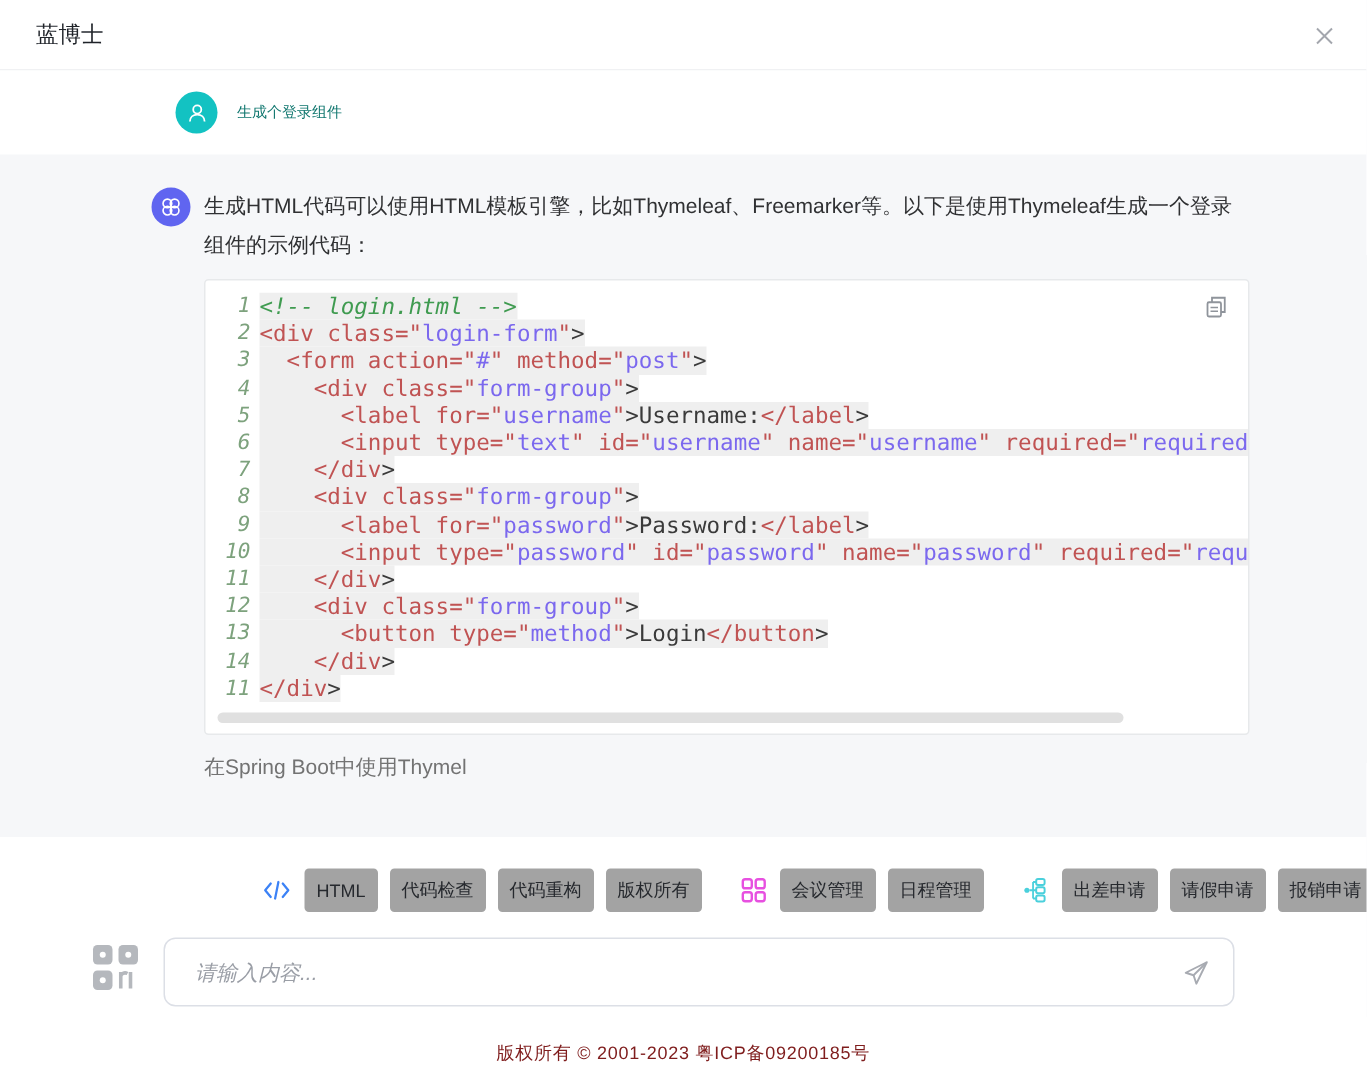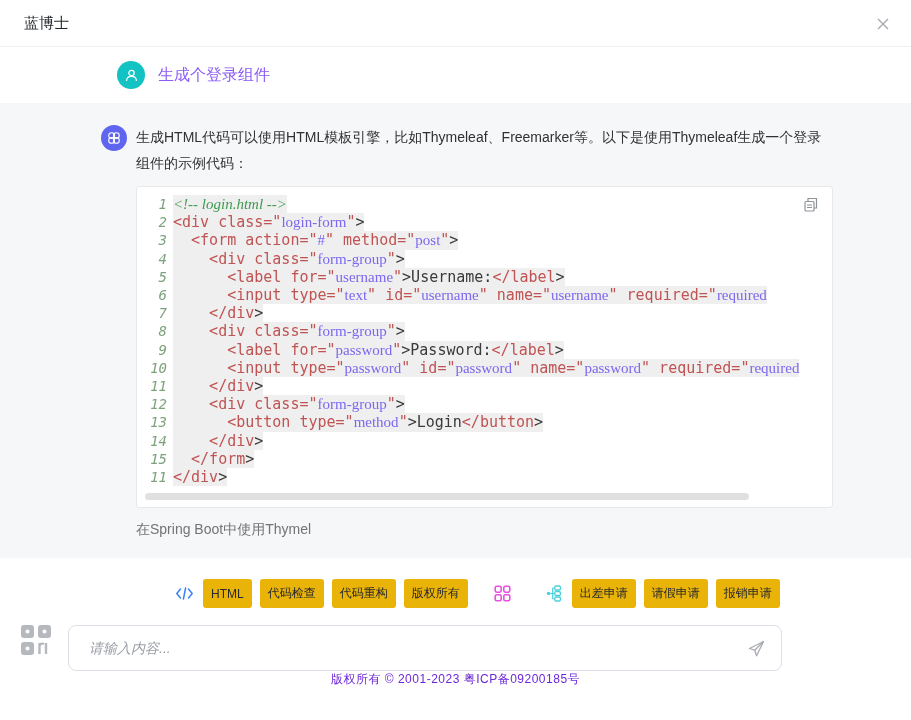--- a/index.html
+++ b/index.html
@@ -8,59 +8,59 @@
   .modal { position:relative; width:911px; height:612px; background:#fff; }
 
   
   .hdr { height:47px; display:flex; align-items:center; padding:0 24px; border-bottom:1px solid #f0f1f3; }
   .hdr-title { font-size:15px; font-weight:500; color:#1f2329; }
   .close { position:absolute; right:20px; top:16px; width:16px; height:16px; cursor:pointer; }
 
   
   .user-row { height:56px; display:flex; align-items:center; padding-left:117px; background:#fff; }
   .u-avatar { width:28px; height:28px; border-radius:50%; background:#13c2c2; display:inline-flex; align-items:center; justify-content:center; flex:none; }
-  .u-text { margin-left:13px; font-size:16px; color:#8b5cf6; }
+  .u-text { margin-left:13px; font-size:10px; color:#0f766e; }
 
   
   .ai-section { height:455px; background:#f6f7f9; padding:21px 76px 0 101px; display:flex; align-items:flex-start; overflow:hidden; }
   .a-avatar { width:26px; height:26px; border-radius:50%; background:#6065f0; display:inline-flex; align-items:center; justify-content:center; flex:none; margin-top:1px; }
   .a-content { margin-left:9px; width:699px; }
   .a-text { font-size:14px; line-height:26px; color:#303133; }
   .a-stream { font-size:14px; color:#737373; margin:13px 0 0 0; }
 
   
   .codeblock { position:relative; margin-top:10px; width:697px; background:#fff; border:1px solid #e7e9eb; border-radius:3px; padding:8px 0 4px 6px; }
   .code-rows { width:calc(73ch + 30px); overflow:hidden; font-family:"DejaVu Sans Mono","Liberation Mono",monospace; font-size:15px; line-height:18.2px; }
   .crow { display:flex; white-space:pre; }
   .ln { width:24px; flex:none; text-align:right; margin-right:6px; color:#7da27d; font-style:italic; font-size:14px; }
   .lt { background:#efefef; white-space:pre; }
   .tk-r { color:#c05353; }
-  .tk-p { color:#7b68ee;font-family:Liberation Serif, serif; }
+  .tk-p { color:#7b68ee; }
   .tk-d { color:#3a3a3a; }
-  .tk-c { color:#3f9b50; font-style:italic;font-family:Liberation Serif, serif; }
+  .tk-c { color:#3f9b50; font-style:italic; }
   .copy { position:absolute; top:9px; right:13px; cursor:pointer; }
   .hscroll { height:7px; margin:7px 8px 3px 2px; }
   .thumb { width:89%; height:7px; background:#e0e0e0; border-radius:4px; }
 
   
   .toolbar { margin-top:21px; display:flex; align-items:center; padding-left:175px; }
   .tb-icon { display:inline-flex; margin:0 9px 0 26px; flex:none; }
   .tb-icon.first { margin-left:0; }
   .chips { display:flex; gap:8px; }
-  .chip { border:none; background:#eab308; color:#26292e; font-size:12px; font-family:inherit; padding:6px 8px; border-radius:3px; cursor:pointer; white-space:nowrap; }
+  .chip { border:none; background:#a3a3a3; color:#26292e; font-size:12px; font-family:inherit; padding:6px 8px; border-radius:3px; cursor:pointer; white-space:nowrap; }
 
   
-  .composer { margin-top:17px; display:flex; padding-left:20px; }
+  .composer { margin-top:17px; display:flex; align-items:center; padding-left:61px; }
   .inputbox { position:relative; margin-left:14px; width:714px; height:46px; border:1px solid #dcdfe6; border-radius:8px; background:#fff; display:flex; align-items:center; }
   .inputbox input { border:none; outline:none; background:transparent; flex:1; height:100%; padding:0 46px 0 20px; font-size:14px; color:#303133; font-family:inherit; }
   .inputbox input::placeholder { color:#9a9ea6; font-style:italic; }
   .send { position:absolute; right:15px; top:13px; cursor:pointer; }
 
   
-  .footer { text-align:center; font-size:12px; color:#6d28d9; letter-spacing:0.5px; }
+  .footer { margin-top:23px; text-align:center; font-size:12px; color:#7f1d1d; letter-spacing:0.5px; }
 </style>
 </head>
 <body>
 
 <div class="modal">
 
   <div class="hdr">
     <span class="hdr-title">蓝博士</span>
     <span class="close">
       <svg width="16" height="16" viewBox="0 0 16 16">
@@ -107,21 +107,20 @@
             <div class="crow"><span class="ln">5</span><span class="lt"><span class="tk-r">      &lt;label for="</span><span class="tk-p">username</span><span class="tk-r">"</span><span class="tk-d">&gt;Username:</span><span class="tk-r">&lt;/label</span><span class="tk-d">&gt;</span></span></div>
             <div class="crow"><span class="ln">6</span><span class="lt"><span class="tk-r">      &lt;input type="</span><span class="tk-p">text</span><span class="tk-r">" id="</span><span class="tk-p">username</span><span class="tk-r">" name="</span><span class="tk-p">username</span><span class="tk-r">" required="</span><span class="tk-p">required</span></span></div>
             <div class="crow"><span class="ln">7</span><span class="lt"><span class="tk-r">    &lt;/div</span><span class="tk-d">&gt;</span></span></div>
             <div class="crow"><span class="ln">8</span><span class="lt"><span class="tk-r">    &lt;div class="</span><span class="tk-p">form-group</span><span class="tk-r">"</span><span class="tk-d">&gt;</span></span></div>
             <div class="crow"><span class="ln">9</span><span class="lt"><span class="tk-r">      &lt;label for="</span><span class="tk-p">password</span><span class="tk-r">"</span><span class="tk-d">&gt;Password:</span><span class="tk-r">&lt;/label</span><span class="tk-d">&gt;</span></span></div>
             <div class="crow"><span class="ln">10</span><span class="lt"><span class="tk-r">      &lt;input type="</span><span class="tk-p">password</span><span class="tk-r">" id="</span><span class="tk-p">password</span><span class="tk-r">" name="</span><span class="tk-p">password</span><span class="tk-r">" required="</span><span class="tk-p">required</span></span></div>
             <div class="crow"><span class="ln">11</span><span class="lt"><span class="tk-r">    &lt;/div</span><span class="tk-d">&gt;</span></span></div>
             <div class="crow"><span class="ln">12</span><span class="lt"><span class="tk-r">    &lt;div class="</span><span class="tk-p">form-group</span><span class="tk-r">"</span><span class="tk-d">&gt;</span></span></div>
             <div class="crow"><span class="ln">13</span><span class="lt"><span class="tk-r">      &lt;button type="</span><span class="tk-p">method</span><span class="tk-r">"</span><span class="tk-d">&gt;Login</span><span class="tk-r">&lt;/button</span><span class="tk-d">&gt;</span></span></div>
             <div class="crow"><span class="ln">14</span><span class="lt"><span class="tk-r">    &lt;/div</span><span class="tk-d">&gt;</span></span></div>
-            <div class="crow"><span class="ln">15</span><span class="lt"><span class="tk-r">  &lt;/form</span><span class="tk-d">&gt;</span></span></div>
             <div class="crow"><span class="ln">11</span><span class="lt"><span class="tk-r">&lt;/div</span><span class="tk-d">&gt;</span></span></div>
           </div>
         <div class="hscroll">
             <div class="thumb"></div>
           </div>
       </div>
 
       <p class="a-stream">在Spring Boot中使用Thymel</p>
     </div>
   </div>
@@ -142,20 +141,24 @@
       </div>
 
     <span class="tb-icon">
       <svg width="17" height="17" viewBox="0 0 17 17">
           <rect x="1.2" y="1.2" width="6" height="6" rx="1.6" stroke="#e750e0" stroke-width="1.6" fill="none"></rect>
           <rect x="9.8" y="1.2" width="6" height="6" rx="1.6" stroke="#e750e0" stroke-width="1.6" fill="none"></rect>
           <rect x="1.2" y="9.8" width="6" height="6" rx="1.6" stroke="#e750e0" stroke-width="1.6" fill="none"></rect>
           <rect x="9.8" y="9.8" width="6" height="6" rx="1.6" stroke="#e750e0" stroke-width="1.6" fill="none"></rect>
         </svg>
     </span>
+    <div class="chips">
+        <button class="chip">会议管理</button>
+        <button class="chip">日程管理</button>
+      </div>
 
     <span class="tb-icon">
       <svg width="17" height="17" viewBox="0 0 17 17">
           <circle cx="2.6" cy="8.5" r="1.7" fill="#4ad0dc"></circle>
           <path d="M4.3 8.5 h2.4 M6.7 3 v11 M6.7 3 h2 M6.7 8.5 h2 M6.7 14 h2" stroke="#4ad0dc" stroke-width="1.2" fill="none"></path>
           <rect x="8.8" y="1" width="5.6" height="4" rx="1.2" stroke="#4ad0dc" stroke-width="1.3" fill="none"></rect>
           <rect x="8.8" y="6.5" width="5.6" height="4" rx="1.2" stroke="#4ad0dc" stroke-width="1.3" fill="none"></rect>
           <rect x="8.8" y="12" width="5.6" height="4" rx="1.2" stroke="#4ad0dc" stroke-width="1.3" fill="none"></rect>
         </svg>
     </span>

